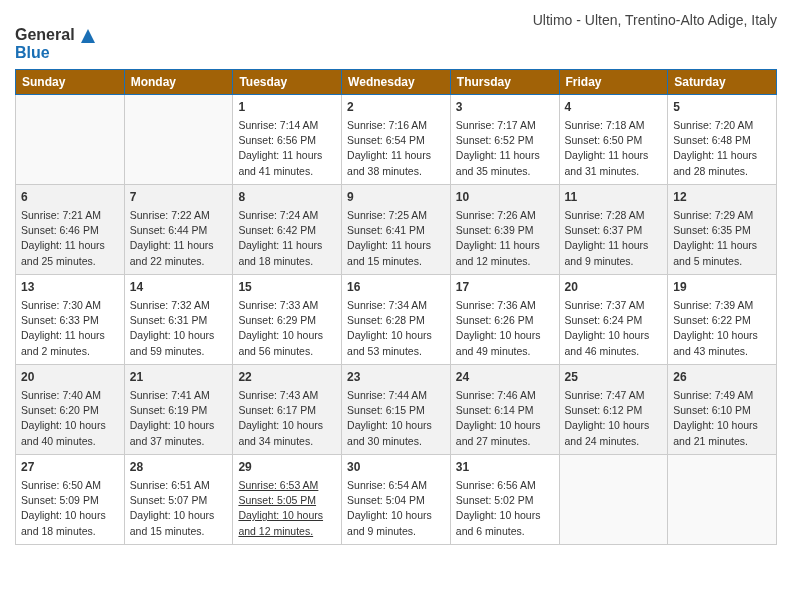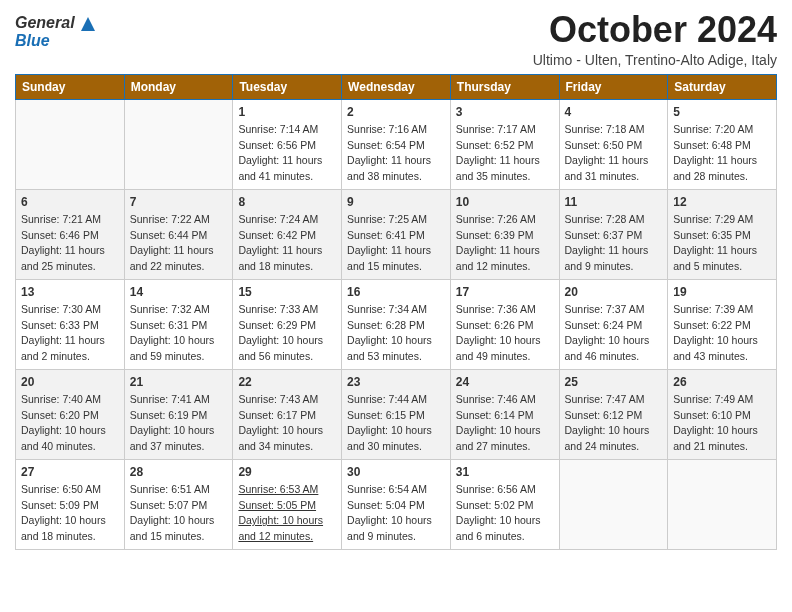--- a/index.html
+++ b/index.html
@@ -13,22 +13,21 @@
     .header {
       display: flex;
       align-items: flex-start;
       justify-content: space-between;
       margin-bottom: 6px;
     }
     .logo {
       display: flex;
       align-items: center;
       gap: 4px;
-      margin-top: 4px;
-      font-style: italic;
+      margin-top: 16px;
     }
     .title-block {
       text-align: right;
     }
     .month-title {
       font-size: 36px;
       font-weight: bold;
       color: #222;
       line-height: 1.1;
     }
@@ -93,21 +92,20 @@
 <div class="header">
   <div class="logo">
       <div style="line-height: 1.15;">
         <div style="font-weight: bold; font-size: 16px; color: rgb(51, 51, 51);">General <svg width="14" height="14" viewBox="0 0 14 14" style="display:inline-block;vertical-align:middle;margin-left:2px">
             <polygon points="7,0 14,14 0,14" fill="#1a6fb5"></polygon>
           </svg></div>
         <div style="font-weight: bold; font-size: 16px; color: rgb(26, 111, 181);">Blue</div>
       </div>
     </div>
   <div class="title-block">
-    <div class="month-title">October 2024</div>
     <div class="subtitle">Ultimo - Ulten, Trentino-Alto Adige, Italy</div>
   </div>
 </div>
 
 <table>
   <thead>
     <tr>
     <th>Sunday</th>
         <th>Monday</th>
         <th>Tuesday</th>

